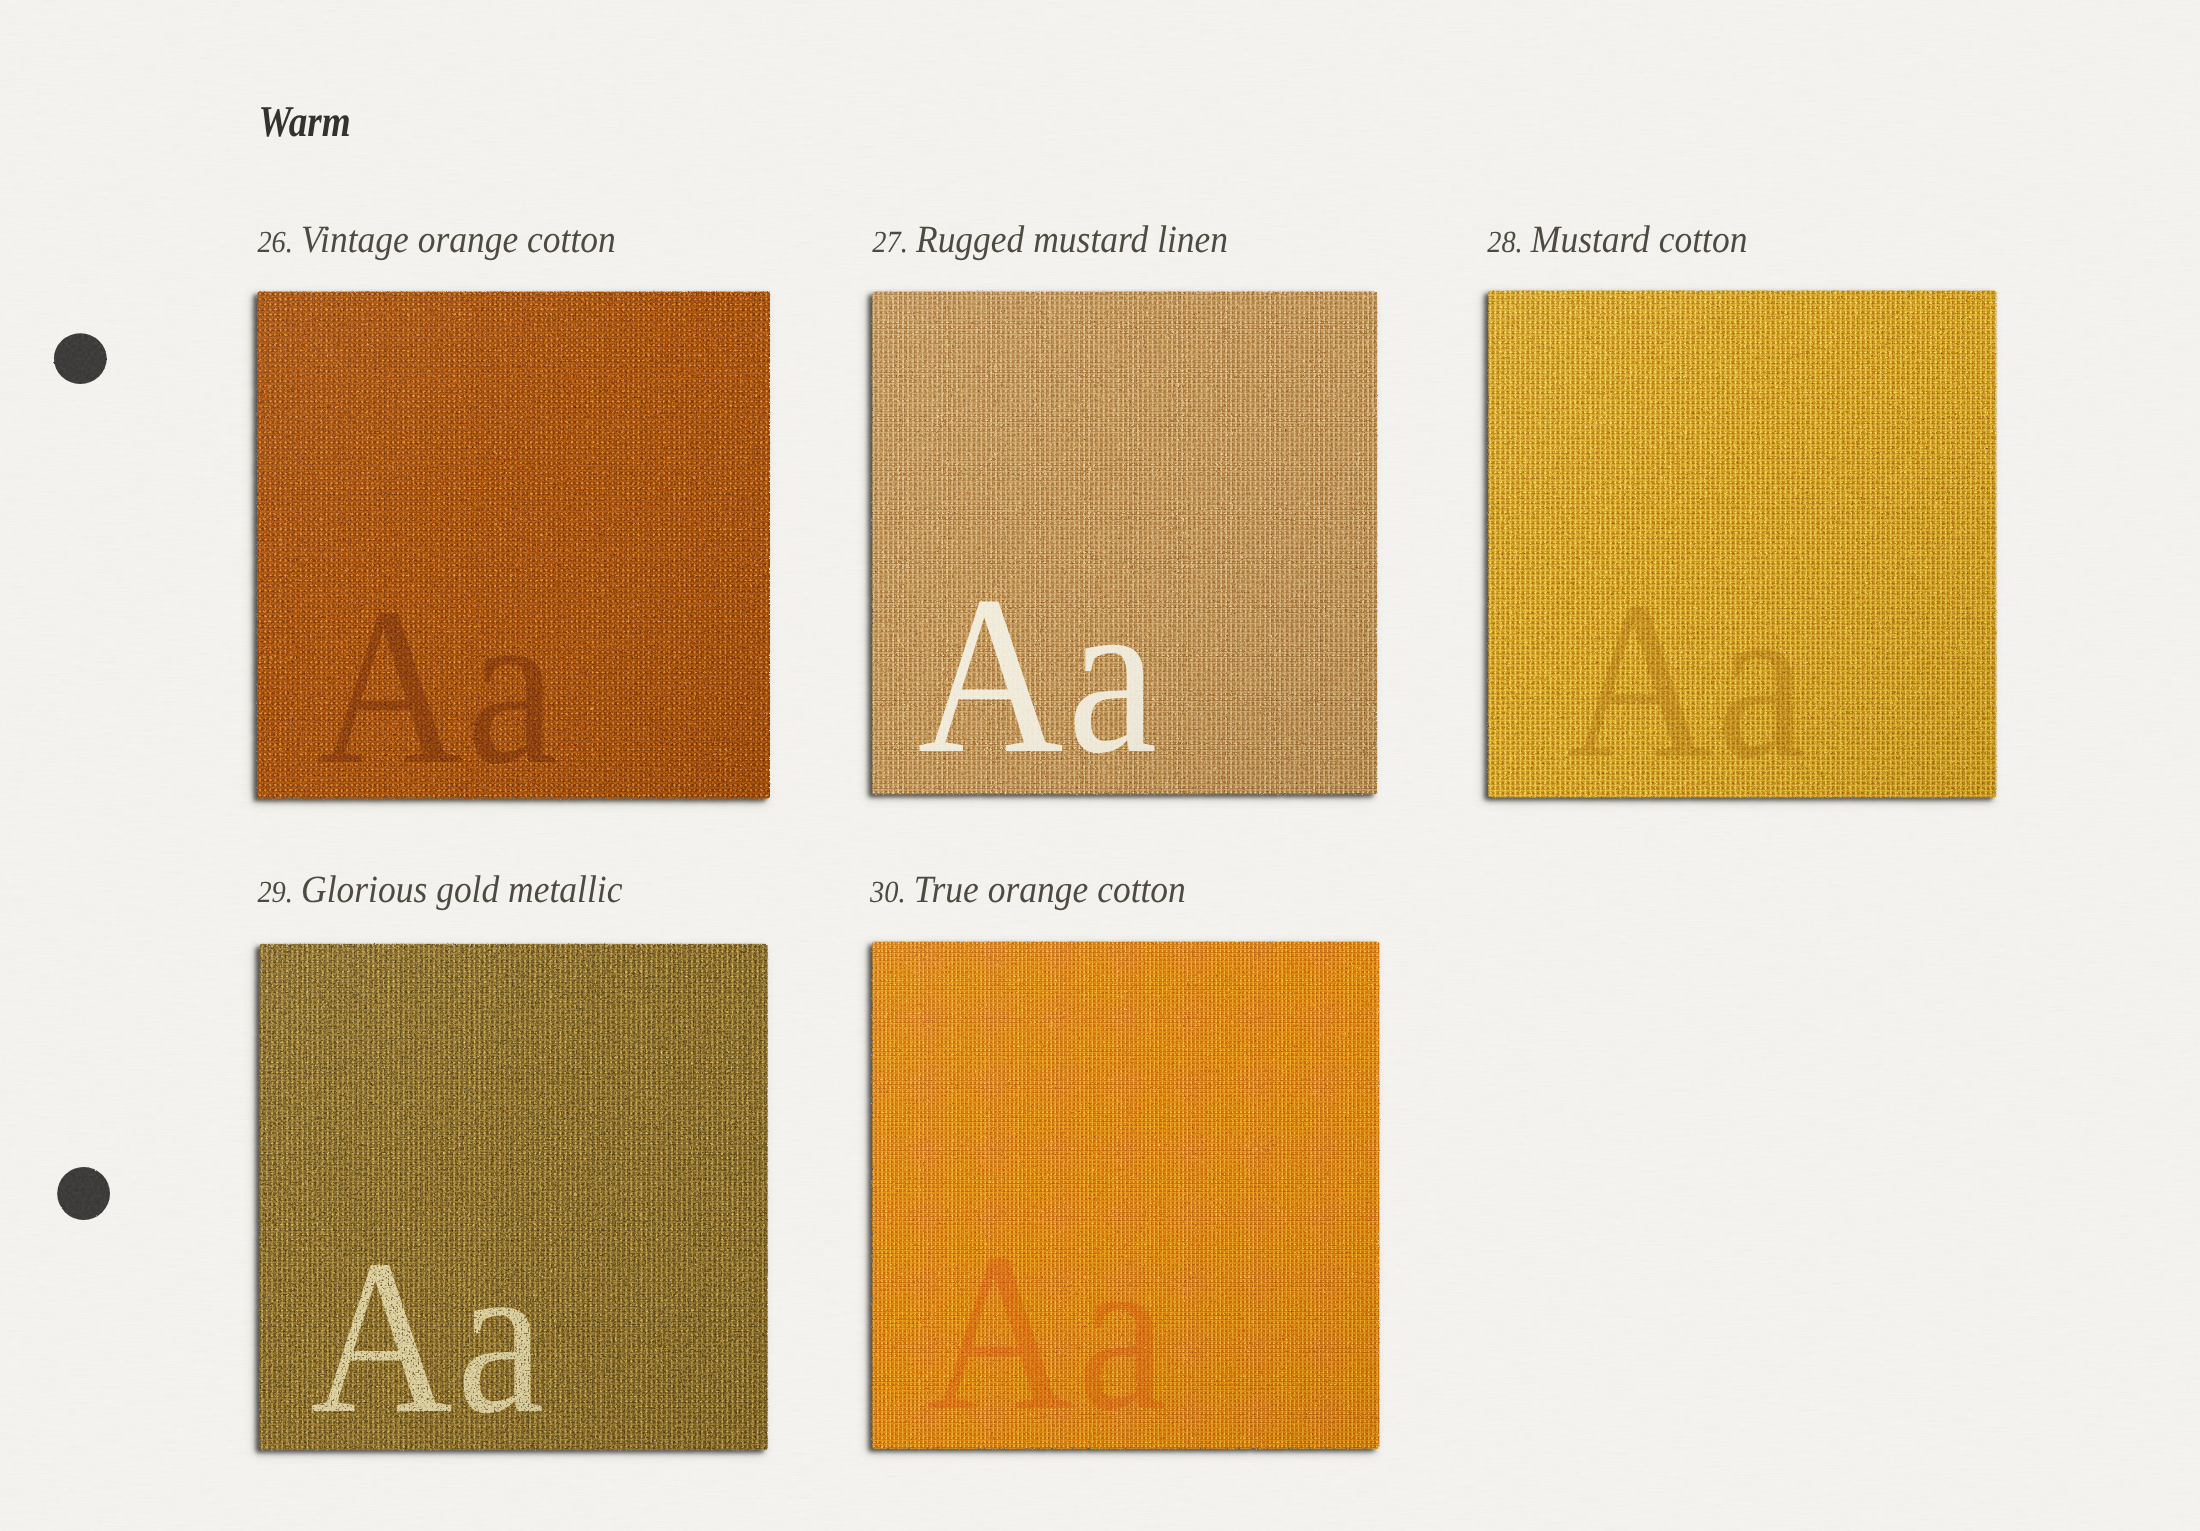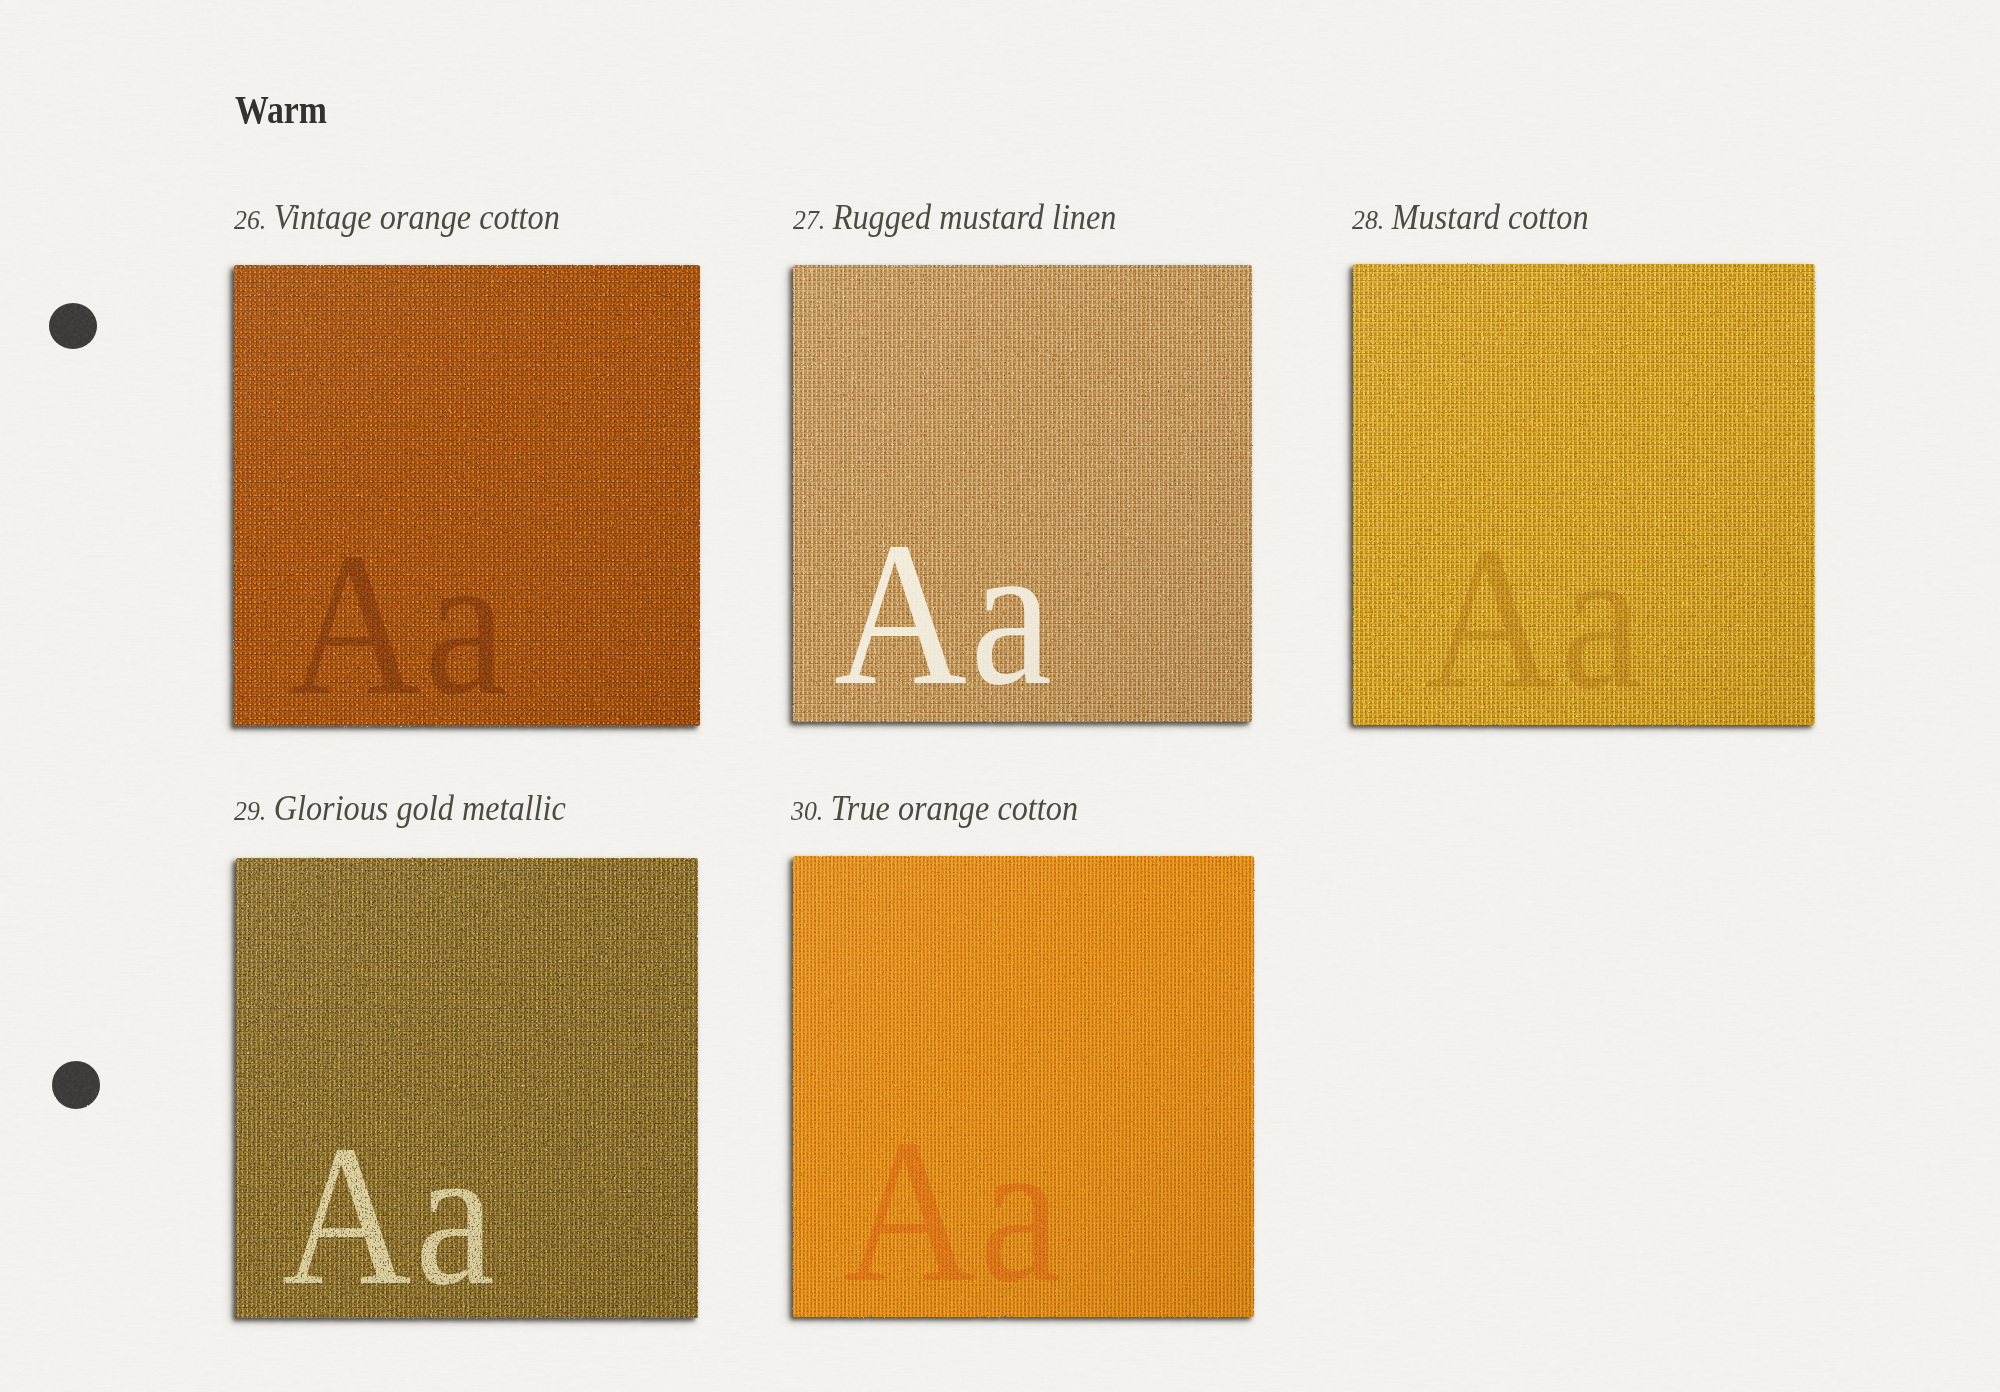--- a/index.html
+++ b/index.html
@@ -4,21 +4,21 @@
 <title>Warm</title>
 <style>
   html,body{margin:0;padding:0;background:#f2f1ed;}
   body{width:2000px;height:1392px;overflow:hidden;
        font-family:"Liberation Serif",serif;}
   #page{position:absolute;left:0;top:0;width:2000px;height:1392px;overflow:hidden;}
   .paper{position:absolute;left:0;top:0;width:2000px;height:1392px;background:#f2f1ed;}
   .paper-grain{position:absolute;left:0;top:0;width:2000px;height:1392px;
                mix-blend-mode:multiply;opacity:.085;pointer-events:none;}
   .hole{position:absolute;border-radius:50%;}
-  .section-title{position:absolute;font-weight:bold;}
+  .section-title{position:absolute;font-weight:bold;font-style:italic;}
   .swatch{position:absolute;overflow:hidden;}
   .aa-layer,.lbl-layer{position:absolute;left:0;top:0;width:2000px;height:1132px;
                        pointer-events:none;}
 </style>
 </head>
 <body>
 
 <div id="page">
 
   <div class="paper" style="background: rgb(246, 245, 241);"></div>

